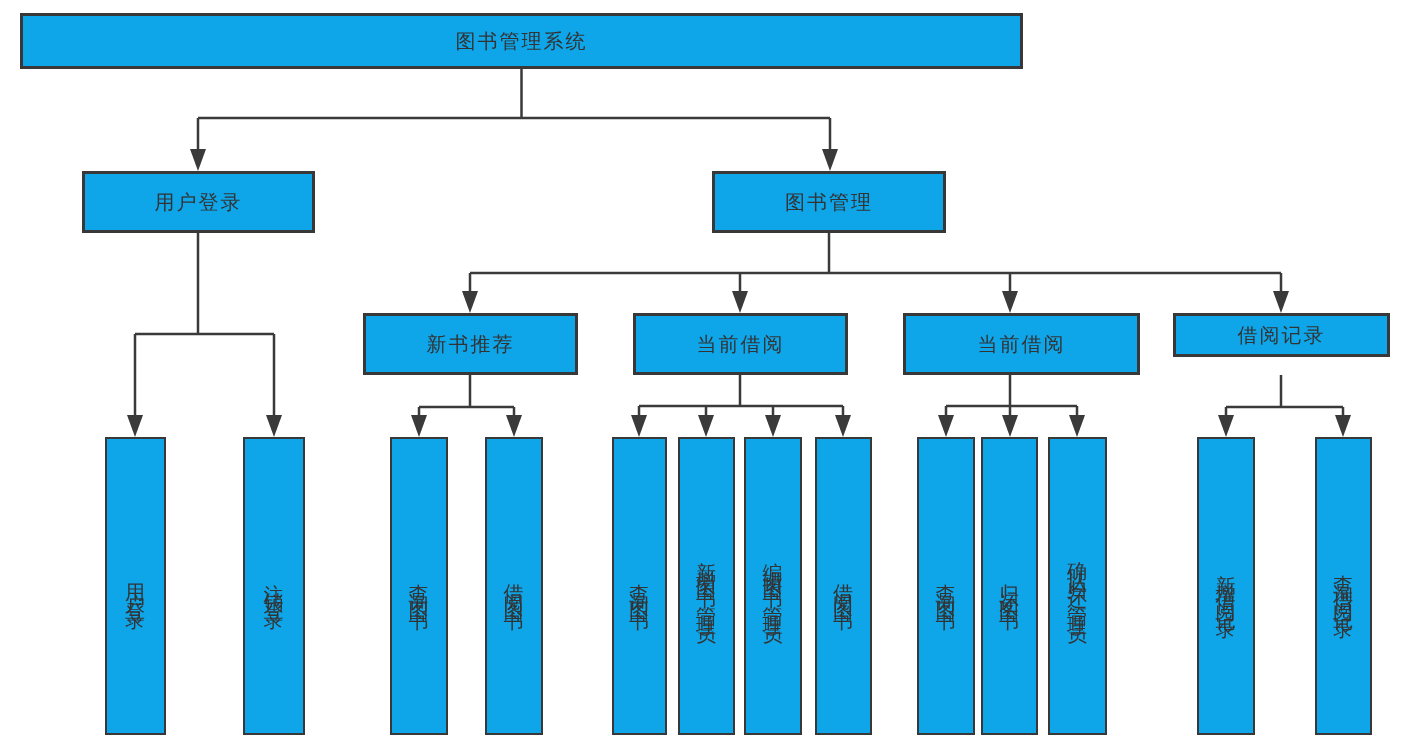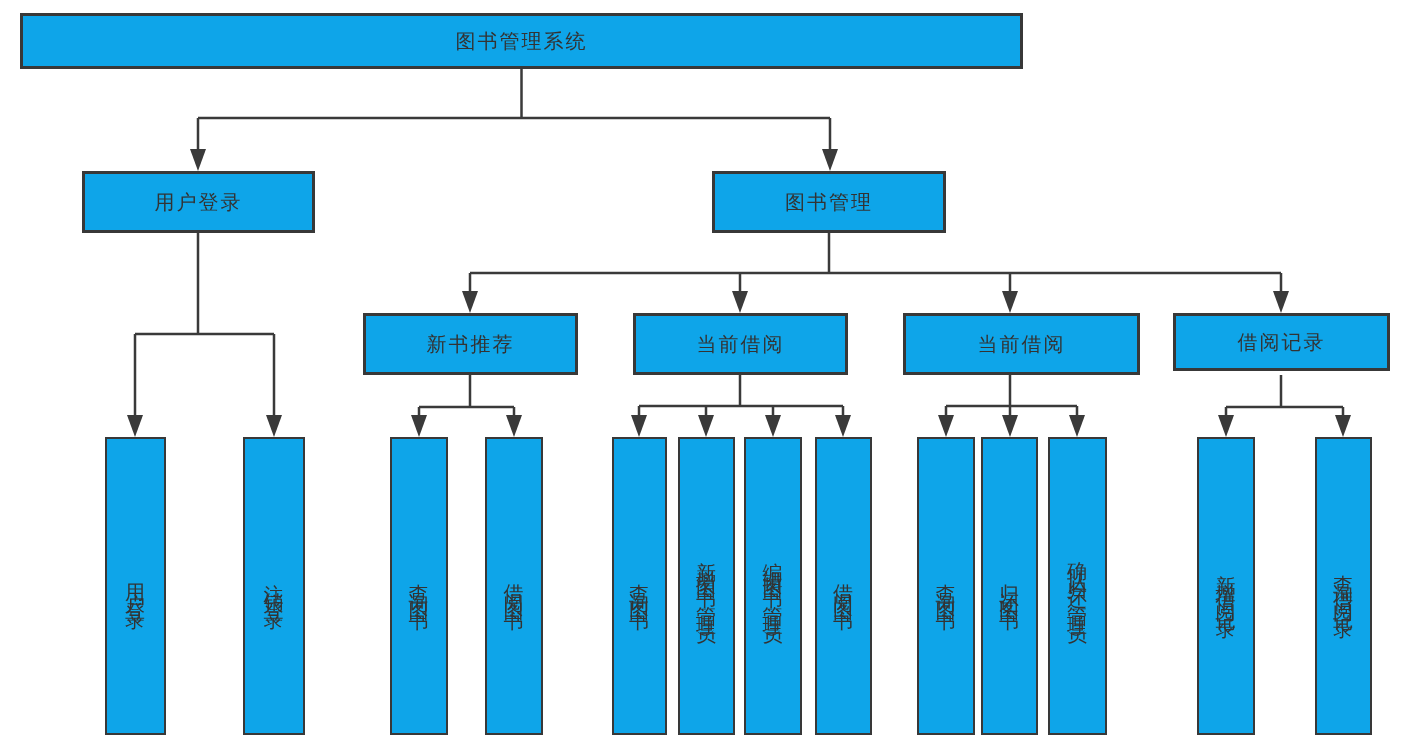--- a/index.html
+++ b/index.html
@@ -98,21 +98,21 @@
   </svg>
 
   <div class="box" style="left:20px; top:13px; width:1003px; height:56px;">图书管理系统</div>
 
   <div class="box" style="left:82px; top:171px; width:233px; height:62px;">用户登录</div>
   <div class="box" style="left:712px; top:171px; width:234px; height:62px;">图书管理</div>
 
   <div class="box" style="left:363px; top:313px; width:215px; height:62px;text-align:right;">新书推荐</div>
   <div class="box" style="left:633px; top:313px; width:215px; height:62px;">当前借阅</div>
   <div class="box" style="left:903px; top:313px; width:237px; height:62px;">当前借阅</div>
-  <div class="box" style="left:1173px; top:313px; width:217px; height:58px;">借阅记录</div>
+  <div class="box" style="left:1173px; top:313px; width:217px; height:44px;">借阅记录</div>
 
   <div class="box leaf" style="left:105px; top:437px; width:61px; height:298px;">用户登录</div>
   <div class="box leaf" style="left:243px; top:437px; width:62px; height:298px;">注销登录</div>
 
   <div class="box leaf" style="left:390px; top:437px; width:58px; height:298px;">查询图书</div>
   <div class="box leaf" style="left:485px; top:437px; width:58px; height:298px;">借阅图书</div>
 
   <div class="box leaf" style="left:612px; top:437px; width:55px; height:298px;">查询图书</div>
   <div class="box leaf" style="left:678px; top:437px; width:57px; height:298px;">新增图书（管理员）</div>
   <div class="box leaf" style="left:744px; top:437px; width:58px; height:298px;">编辑图书（管理员）</div>

